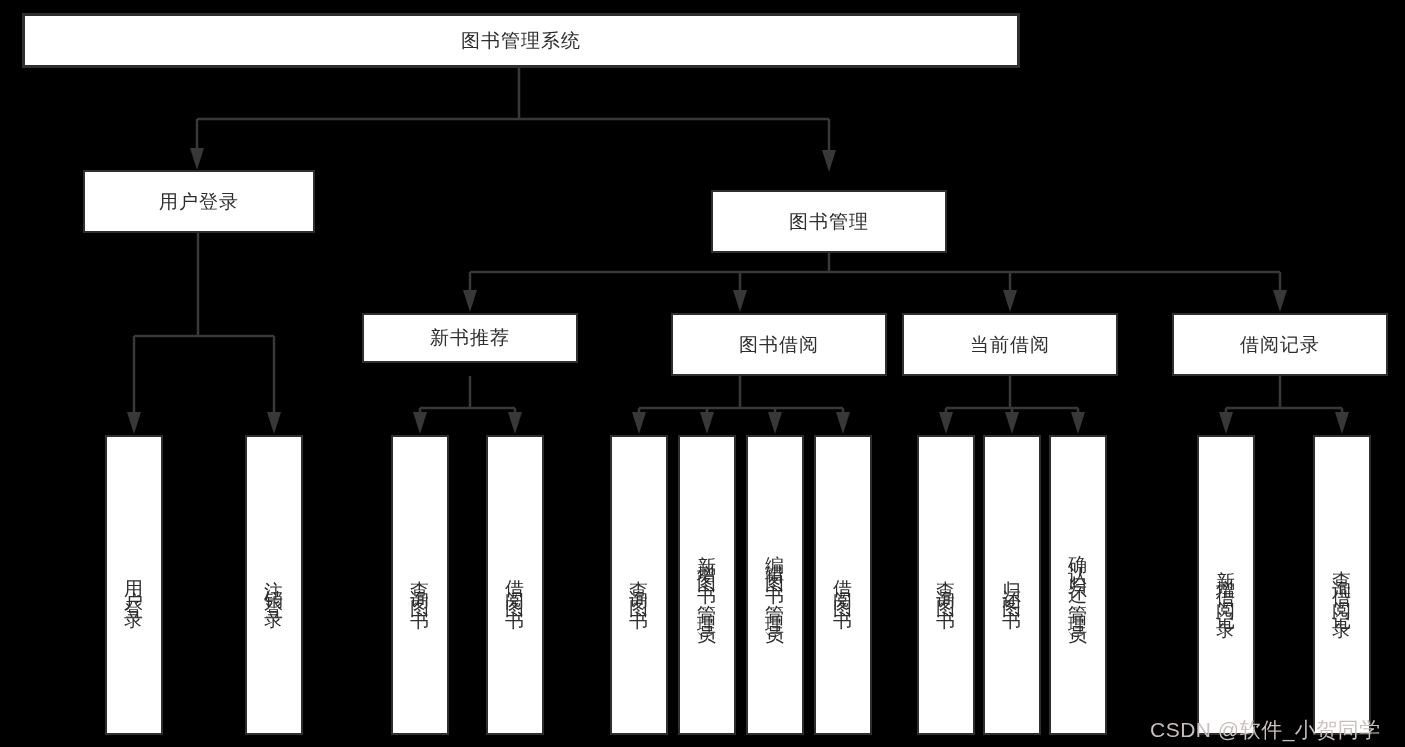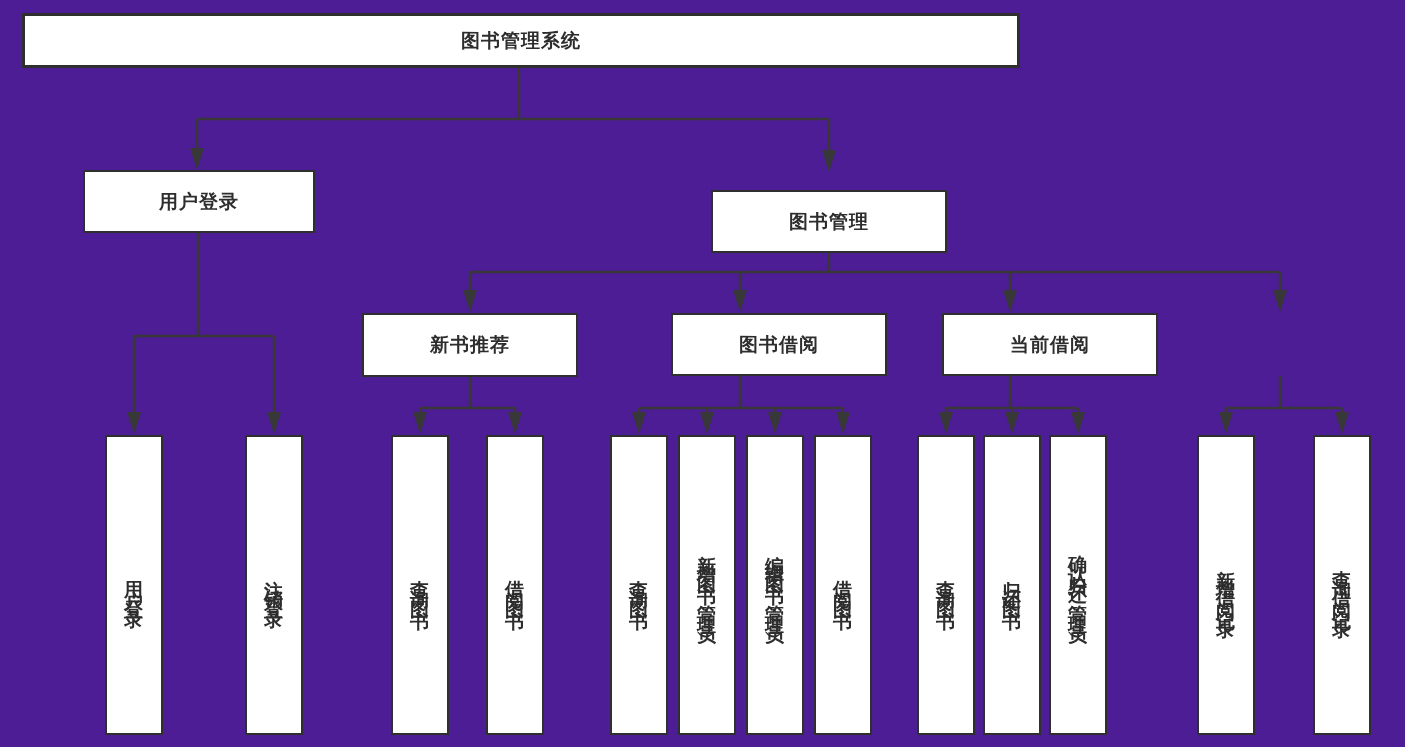--- a/index.html
+++ b/index.html
@@ -5,23 +5,22 @@
   html, body {
     margin: 0;
     padding: 0;
     background: #ffffff;
     font-family: "Liberation Sans", "DejaVu Sans", sans-serif;
   }
   .stage {
     position: relative;
     width: 1405px;
     height: 747px;
-    background: #4c1d95;
+    background: #000000;
     overflow: hidden;
-    font-weight: bold;
   }
   svg.connectors {
     position: absolute;
     left: 0; top: 0;
     width: 1405px;
     height: 747px;
     z-index: 1;
   }
   .box {
     position: absolute;
@@ -98,28 +97,31 @@
     <span>图书管理系统</span>
   </div>
 
   <div class="box h" style="left:83px; top:170px; width:232px; height:63px;">
     <span>用户登录</span>
   </div>
   <div class="box h" style="left:711px; top:170px; width:236px; height:63px;margin-top:20px;">
     <span>图书管理</span>
   </div>
 
-  <div class="box h" style="left:362px; top:313px; width:216px; height:64px;">
+  <div class="box h" style="left:362px; top:313px; width:216px; height:50px;">
     <span>新书推荐</span>
   </div>
   <div class="box h" style="left:632px; top:313px; width:216px; height:63px;margin-left:39px;">
     <span>图书借阅</span>
   </div>
-  <div class="box h" style="left:902px; top:313px; width:216px; height:63px;margin-left:40px;">
+  <div class="box h" style="left:902px; top:313px; width:216px; height:63px;">
     <span>当前借阅</span>
+  </div>
+  <div class="box h" style="left:1172px; top:313px; width:216px; height:63px;">
+    <span>借阅记录</span>
   </div>
 
   <div class="box v" style="left:105px; top:435px; width:58px; height:300px;">
     <span>用户登录</span>
   </div>
   <div class="box v" style="left:245px; top:435px; width:58px; height:300px;">
     <span>注销登录</span>
   </div>
 
   <div class="box v" style="left:391px; top:435px; width:58px; height:300px;">
@@ -152,14 +154,15 @@
     <span>确认归还（管理员）</span>
   </div>
 
   <div class="box v" style="left:1197px; top:435px; width:58px; height:300px;">
     <span>新增借阅记录</span>
   </div>
   <div class="box v" style="left:1313px; top:435px; width:58px; height:300px;">
     <span>查询借阅记录</span>
   </div>
 
+  <div class="watermark">CSDN @软件_小贺同学</div>
 
 </div>
 
 </body></html>

